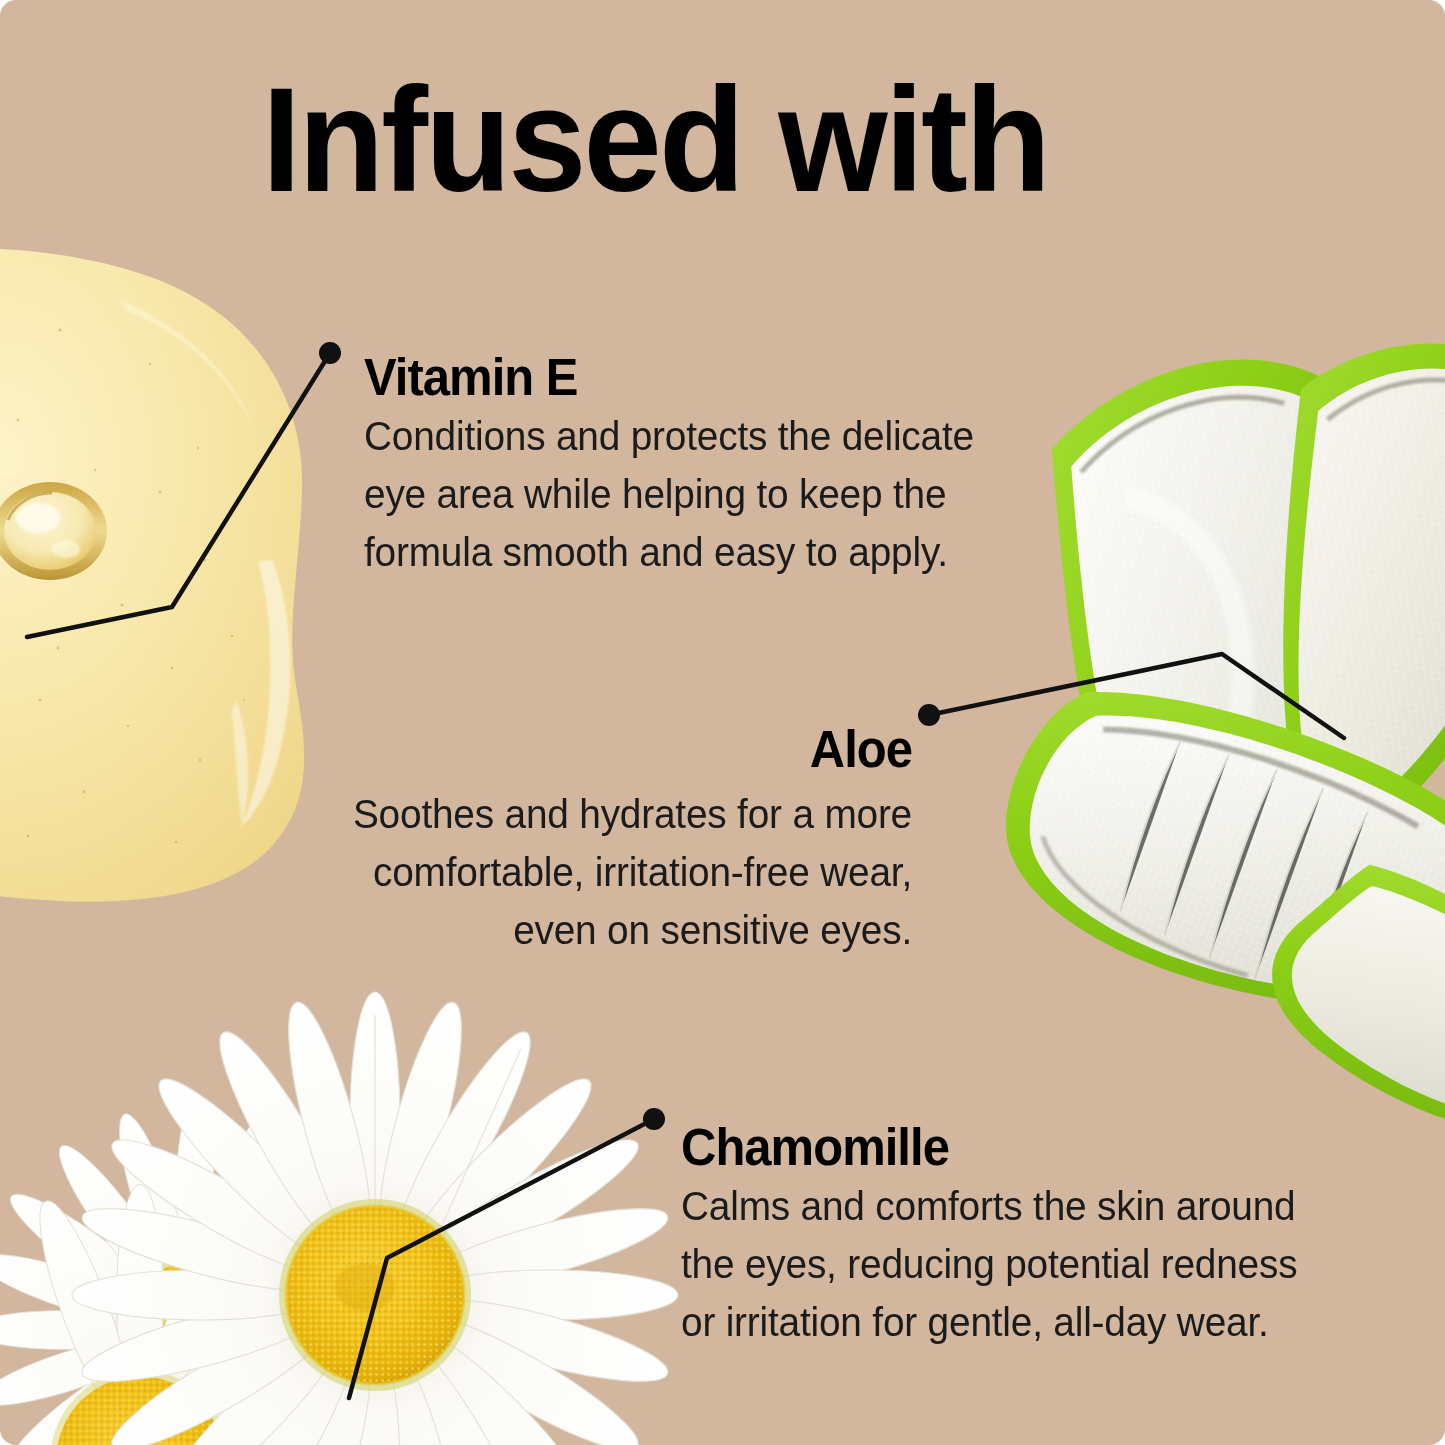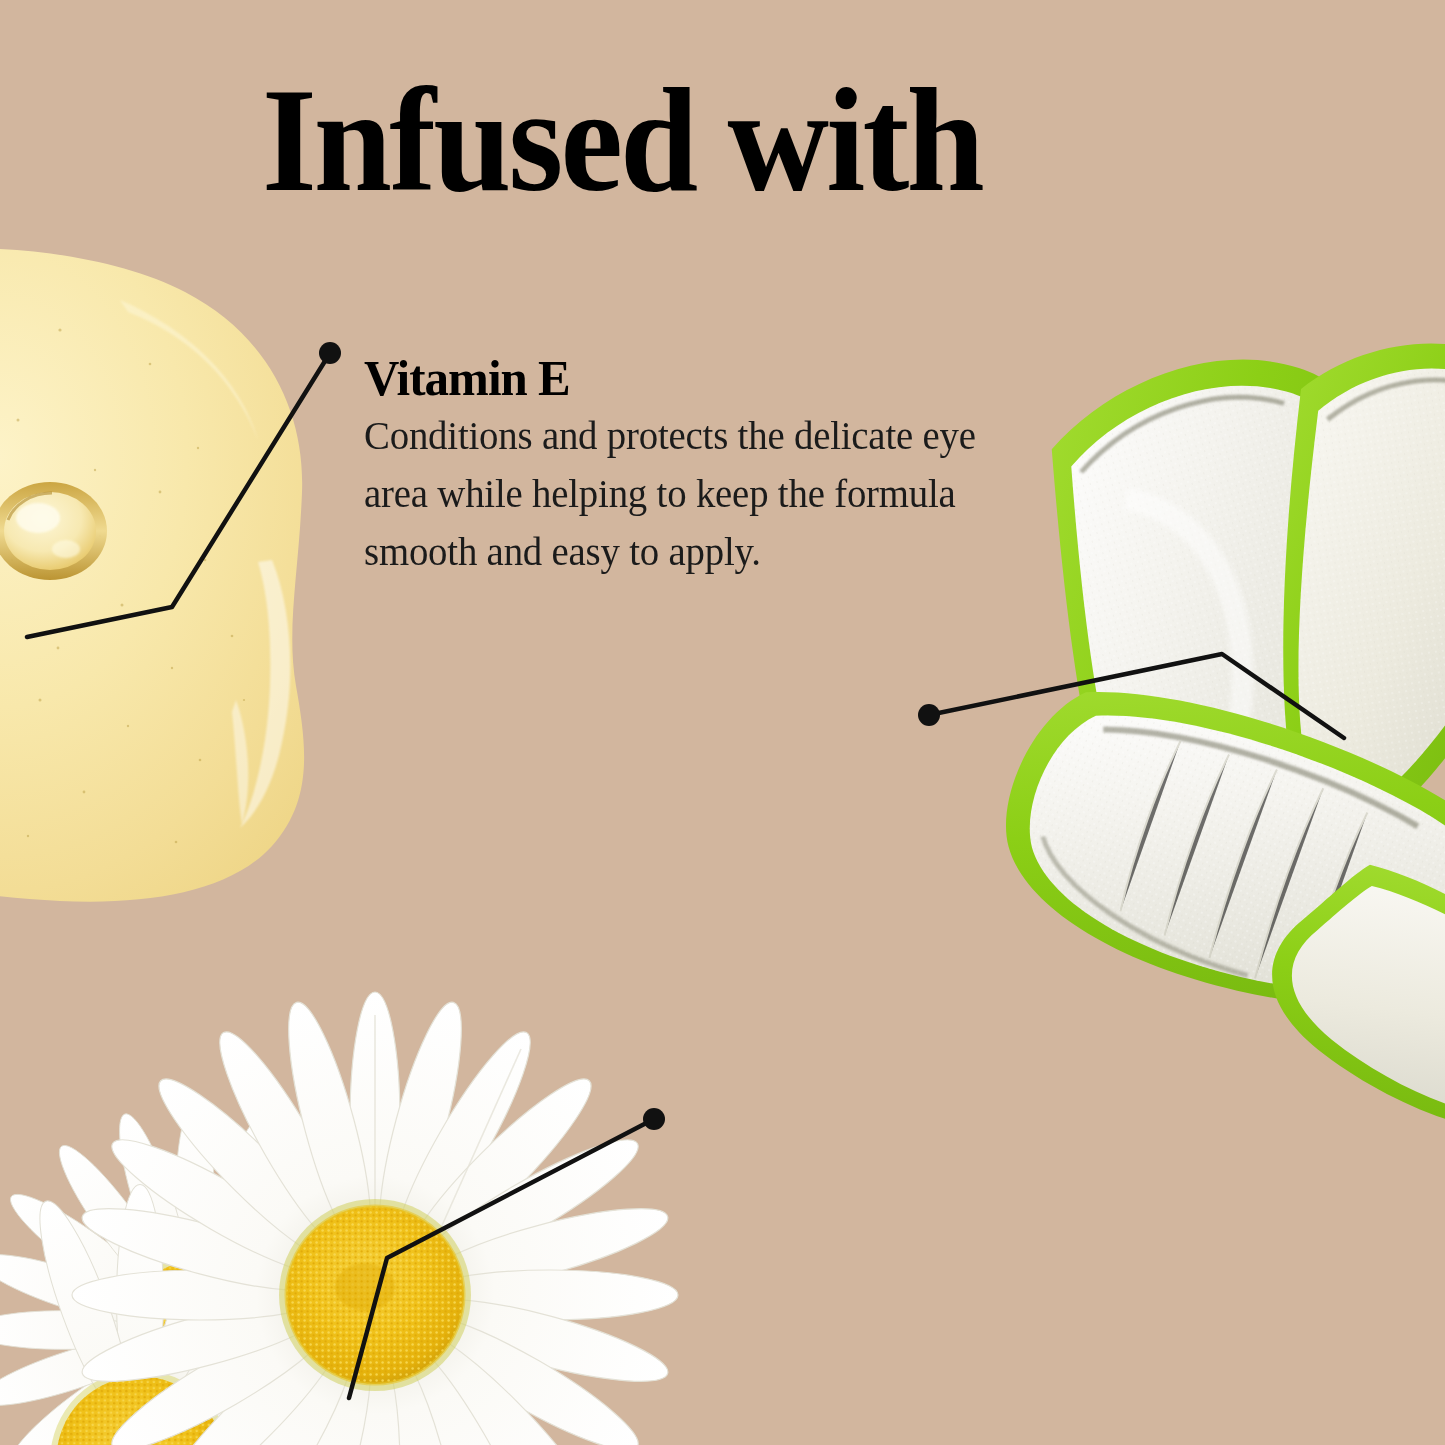--- a/index.html
+++ b/index.html
@@ -6,22 +6,23 @@
     margin: 0;
     padding: 0;
     background: #ffffff;
   }
   #stage {
     position: relative;
     width: 1445px;
     height: 1445px;
     overflow: hidden;
     background: #d2b69e;
-    font-family: Liberation Serif, serif;
+    font-family: Liberation Sans, sans-serif;
     color: #111111;
+    border-radius: 16px;
     -webkit-font-smoothing: antialiased;
   }
 
   
   #art {
     position: absolute;
     inset: 0;
     width: 1445px;
     height: 1445px;
     pointer-events: none;
@@ -408,15 +409,23 @@
     </g>
   </svg>
 
   <div id="title">Infused with</div>
 
   <div class="callout" id="callout-vitamin-e">
     <h2>Vitamin E</h2>
     <p>Conditions and protects the delicate eye area while helping to keep the formula smooth and easy to apply.</p>
   </div>
 
-
+  <div class="callout" id="callout-aloe">
+    <h2>Aloe</h2>
+    <p>Soothes and hydrates for a more comfortable, irritation-free wear, even on sensitive eyes.</p>
+  </div>
+
+  <div class="callout" id="callout-chamomille">
+    <h2>Chamomille</h2>
+    <p>Calms and comforts the skin around the eyes, reducing potential redness or irritation for gentle, all-day wear.</p>
+  </div>
 
 </div>
 
 </body></html>

